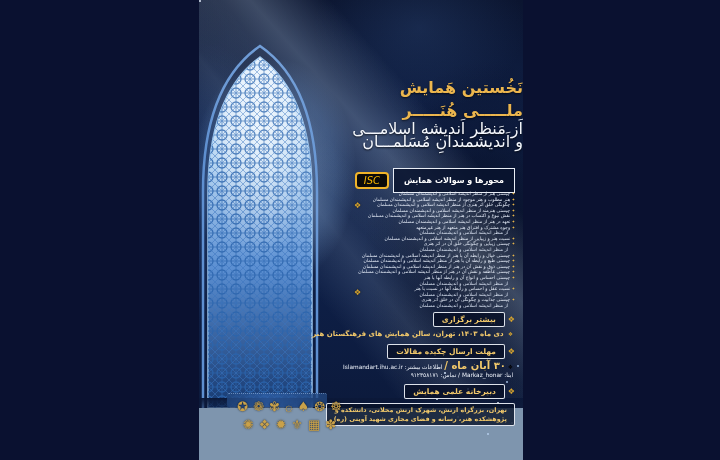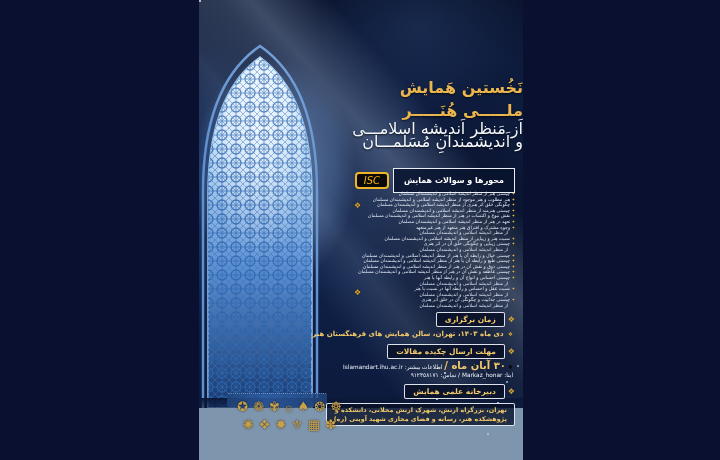--- a/index.html
+++ b/index.html
@@ -146,21 +146,21 @@
         <div class="topic cont"><span>از منظر اندیشه اسلامی و اندیشمندان مسلمان</span></div>
       </div>
 
     <div class="orn" style="left:155px;top:202px;">❖</div>
     <div class="orn" style="left:155px;top:289px;">❖</div>
 
     <div class="sections rtl">
 
       <div class="sec-header">
         <span class="sec-orn">❖</span>
-        <span class="sec-box">زمان برگزاری</span>
+        <span class="sec-box">بیشتر برگزاری</span>
       </div>
       <div class="sec-line">
         <span class="li-orn">❖</span>
         <span>دی ماه ۱۴۰۳، تهران، سالن همایش های فرهنگستان هنر</span>
       </div>
 
       <div class="sec-header">
         <span class="sec-orn">❖</span>
         <span class="sec-box">مهلت ارسال چکیده مقالات</span>
       </div>

